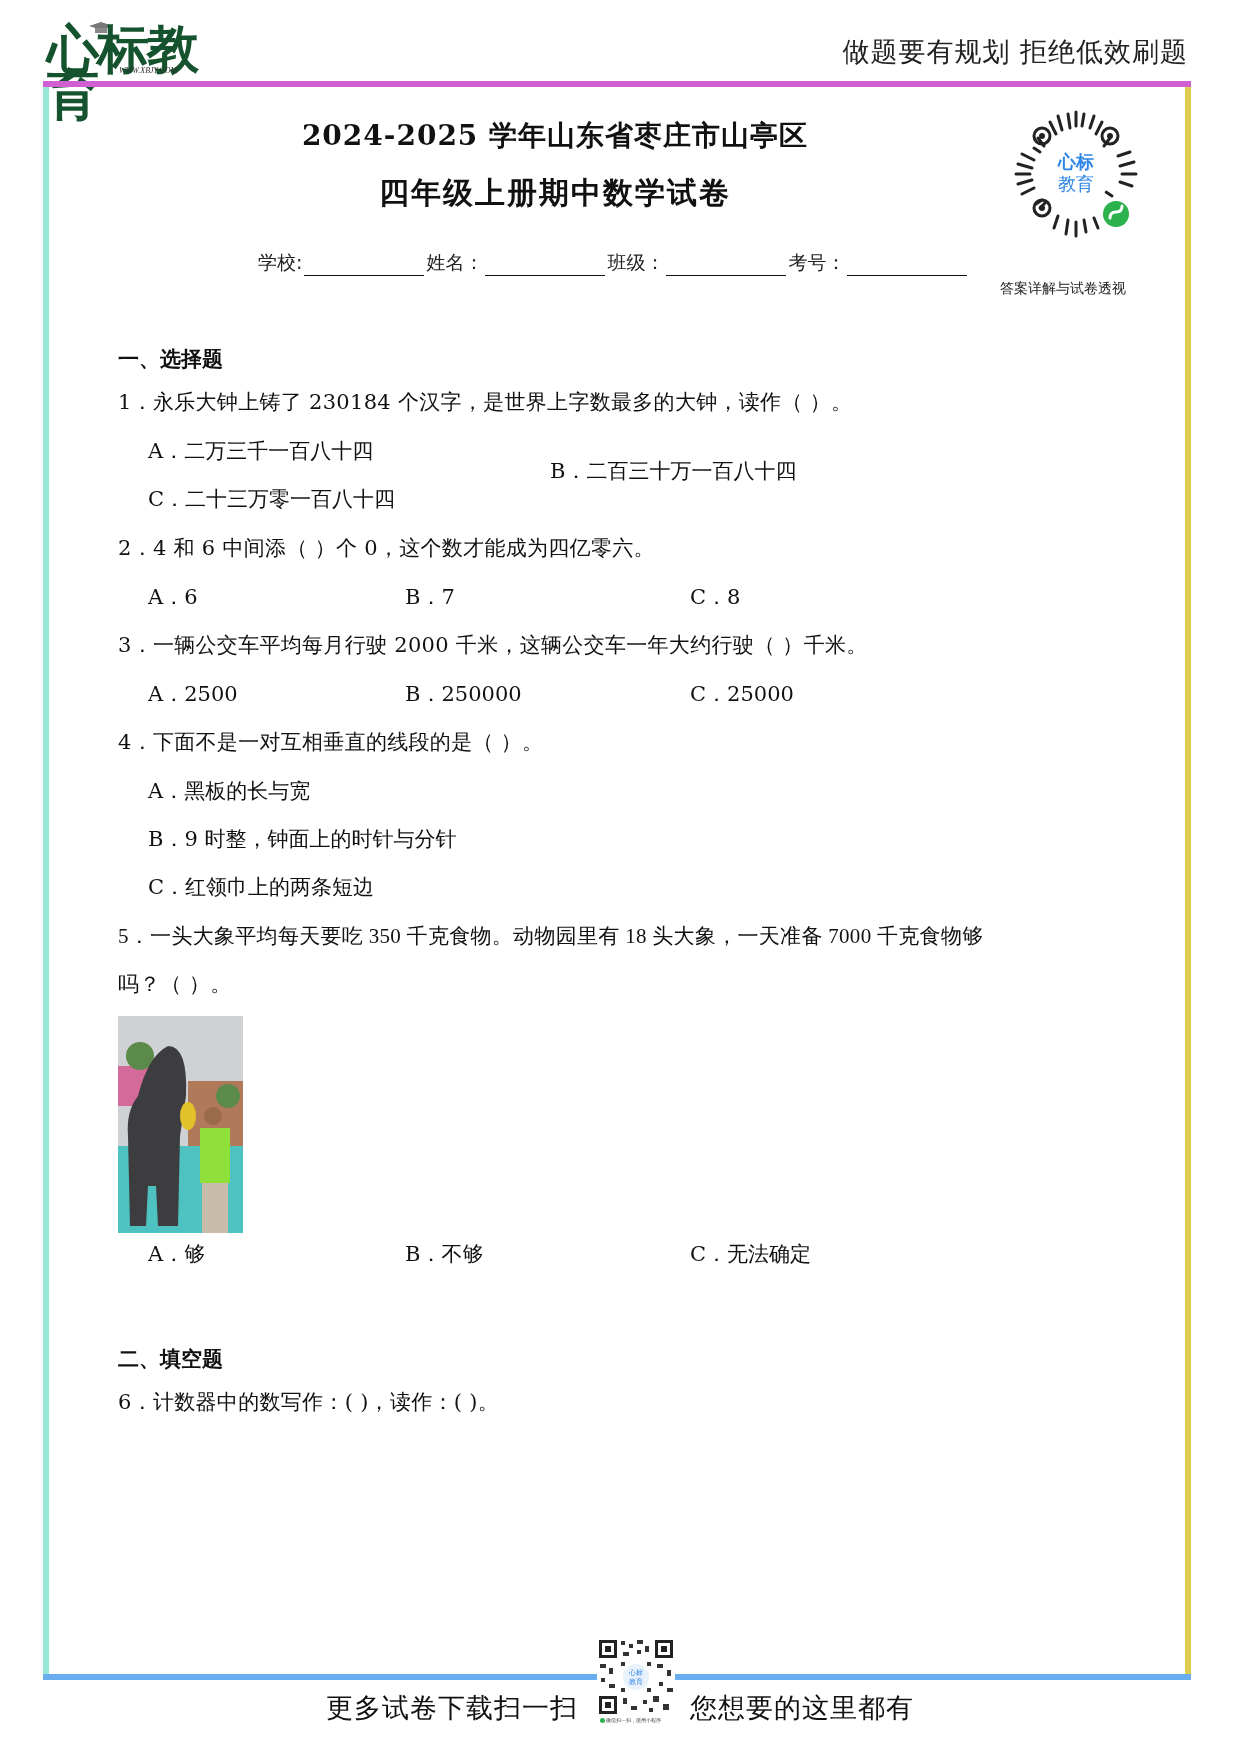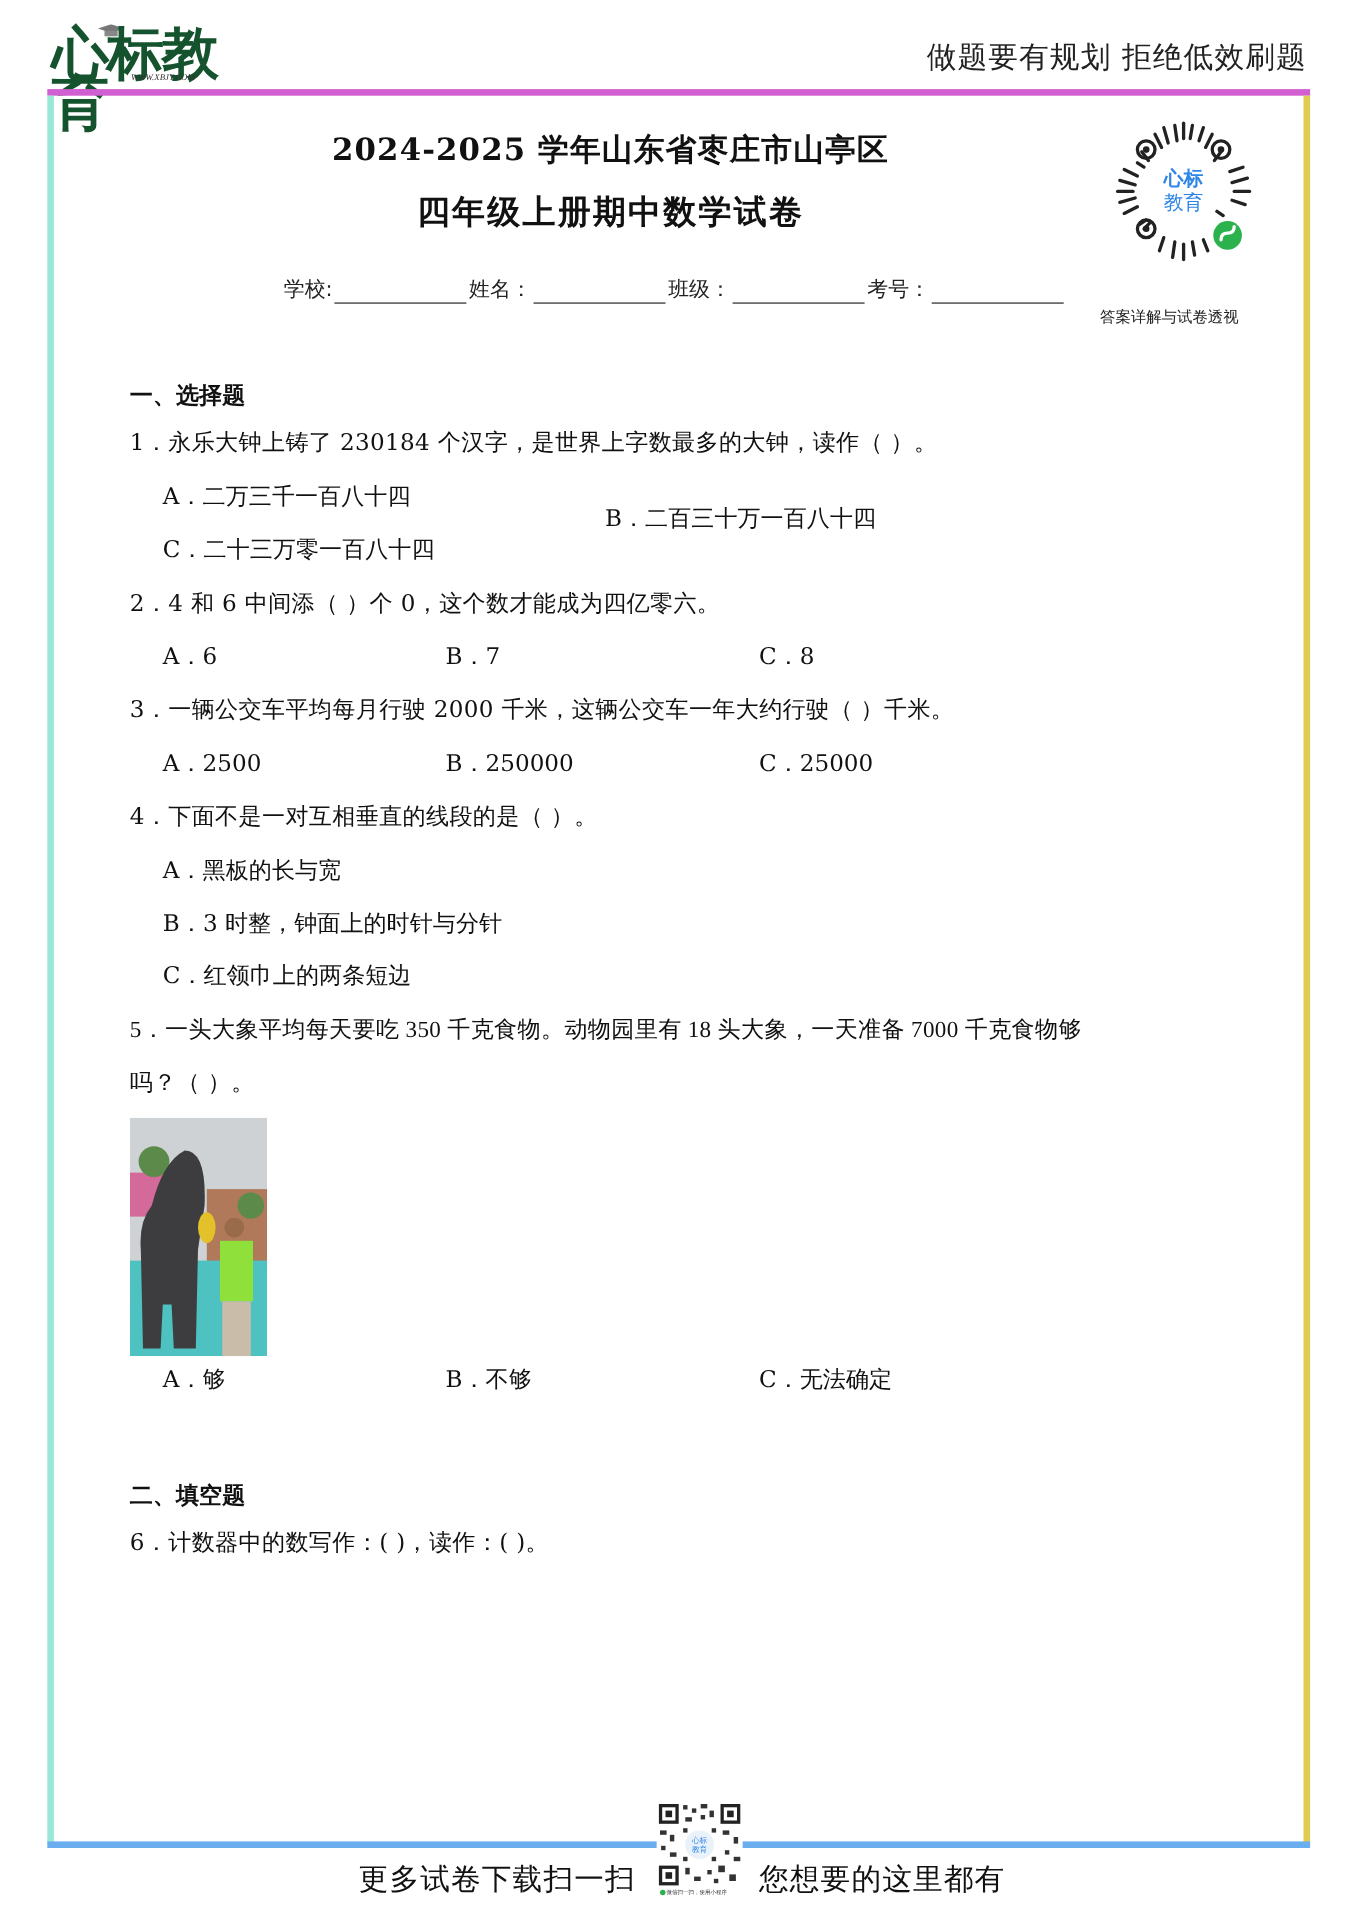--- a/index.html
+++ b/index.html
@@ -130,21 +130,21 @@
 <div class="opt" style="left:405px; top:583px;">B．7</div>
 <div class="opt" style="left:690px; top:583px;">C．8</div>
 
 <div class="q" style="top:631px;">3．一辆公交车平均每月行驶 2000 千米，这辆公交车一年大约行驶（    ）千米。</div>
 <div class="opt" style="left:148px; top:680px;">A．2500</div>
 <div class="opt" style="left:405px; top:680px;">B．250000</div>
 <div class="opt" style="left:690px; top:680px;">C．25000</div>
 
 <div class="q" style="top:728px;">4．下面不是一对互相垂直的线段的是（    ）。</div>
 <div class="opt" style="left:148px; top:777px;">A．黑板的长与宽</div>
-<div class="opt" style="left:148px; top:825px;">B．3 时整，钟面上的时针与分针</div>
+<div class="opt" style="left:148px; top:825px;">B．9 时整，钟面上的时针与分针</div>
 <div class="opt" style="left:148px; top:873px;">C．红领巾上的两条短边</div>
 
 <div class="q" style="top:922px;font-family:Liberation Serif, serif;">5．一头大象平均每天要吃 350 千克食物。动物园里有 18 头大象，一天准备 7000 千克食物够</div>
 <div class="q" style="top:970px;">吗？（    ）。</div>
 
 <div class="photo">
   <svg width="125" height="217" viewBox="0 0 125 217">
     <rect width="125" height="217" fill="#cfd2d4"></rect>
     <rect x="0" y="50" width="40" height="40" fill="#d46a9a"></rect>
     <circle cx="22" cy="40" r="14" fill="#5b8a4a"></circle>

